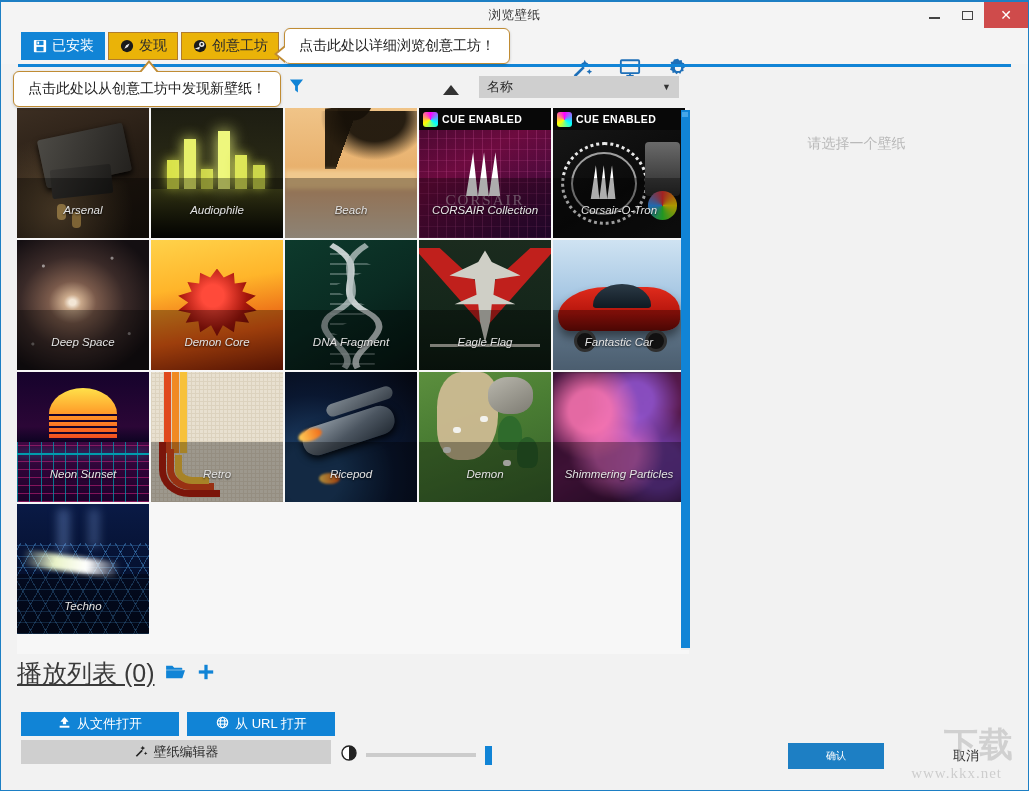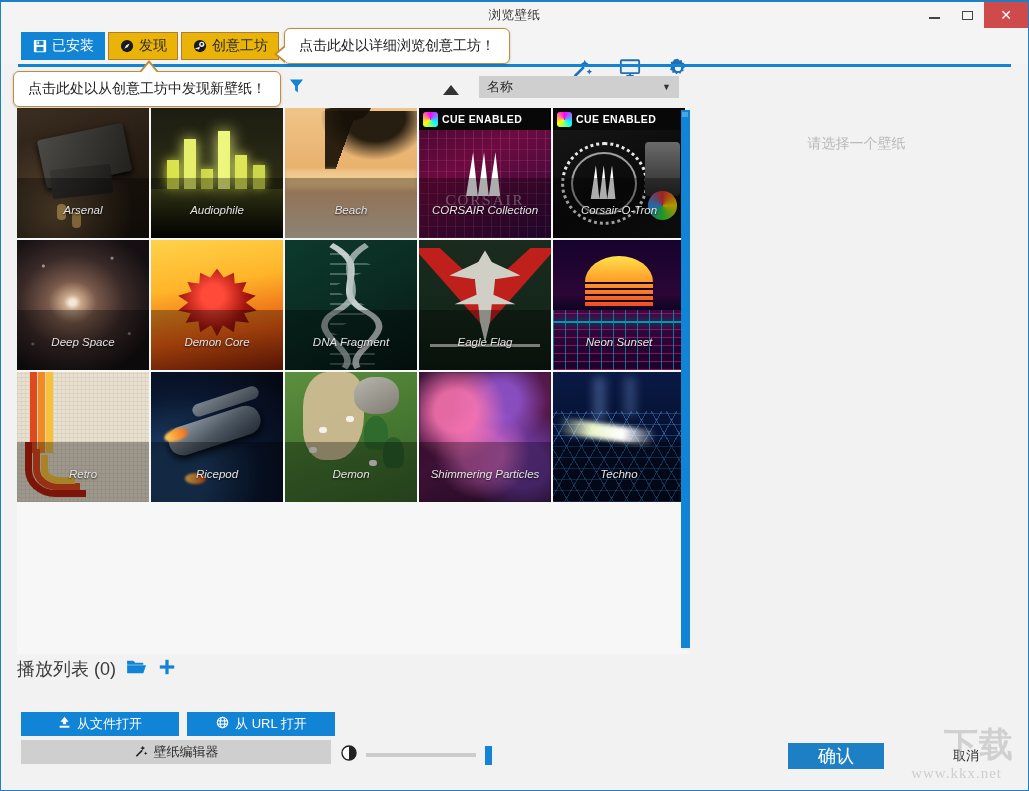--- a/index.html
+++ b/index.html
@@ -137,21 +137,21 @@
   .preview .hint {
     position: absolute; left: 0; right: 0; top: 33px;
     text-align: center; color: #b9b9b9; font-size: 14px;
   }
 
   
   .playlist {
     position: absolute; left: 16px; top: 655px;
     display: flex; align-items: center; gap: 10px;
   }
-  .playlist .pl-title { font-size: 18px; color: #3a3a3a; }
+  .playlist .pl-title { font-size: 25px; color: #3a3a3a; text-decoration: underline; }
 
   .btnrow { position: absolute; left: 20px; top: 710px; }
   .btn {
     display: inline-flex; align-items: center; justify-content: center;
     gap: 6px; height: 24px; font-size: 13px; border: none;
   }
   .btn-blue { background: #1184d6; color: #fff; width: 158px; }
   .btn-url { background: #1184d6; color: #fff; width: 148px; margin-left: 4px; }
   .btn-gray {
     background: #cfcfcf; color: #2b2b2b; width: 310px; margin-top: 4px;
@@ -160,21 +160,21 @@
   .sliderbox {
     position: absolute; left: 340px; top: 743px;
     display: flex; align-items: center; gap: 9px;
   }
   .strack { width: 110px; height: 4px; background: #cccccc; }
   .sthumb { width: 7px; height: 19px; background: #1184d6; }
 
   .actionbtns { position: absolute; right: 14px; top: 741px; display: flex; align-items: center; gap: 0; }
   .btn-ok {
     width: 96px; height: 26px; background: #1d7fc4; color: #fff;
-    font-size: 18px; display:flex; align-items:center; justify-content:center;
+    font-size: 10px; display:flex; align-items:center; justify-content:center;
   }
   .btn-cancel {
     width: 96px; height: 26px; background: transparent; color: #2b2b2b;
     font-size: 13px; display:flex; align-items:center; justify-content:center;margin-left:34px;
   }
 
   
   .watermark {
     position: absolute; right: 8px; bottom: 6px;
     width: 200px; height: 62px; pointer-events: none;
@@ -432,20 +432,29 @@
         <div class="art" style="background:linear-gradient(180deg,#1b2b1e 0%,#14261a 60%,#0d1a11 100%);">
           <div style="position:absolute;left:50%;top:6%;transform:translateX(-50%);width:108%;height:62%;background:#c0201c;
             clip-path:polygon(50% 100%,0 0,18% 0,50% 52%,82% 0,100% 0);"></div>
           <div style="position:absolute;left:50%;top:8%;transform:translateX(-50%);width:64%;height:74%;background:#cfcfc6;
             clip-path:polygon(50% 0,58% 12%,92% 26%,62% 30%,60% 46%,86% 56%,58% 56%,56% 74%,50% 96%,44% 74%,42% 56%,14% 56%,40% 46%,38% 30%,8% 26%,42% 12%);"></div>
           <div style="position:absolute;left:8%;bottom:18%;width:84%;height:3px;background:#b9b9ae;"></div>
         </div>
         <div class="label">Eagle Flag</div>
       </div>
 
+      <div class="card">
+        <div class="art" style="background:linear-gradient(180deg,#cfe3f2 0%,#a9c9e4 40%,#8fb0cd 62%,#6f8aa4 100%);">
+          <div style="position:absolute;left:4%;top:36%;width:92%;height:34%;background:linear-gradient(180deg,#e02b1c 0%,#b5150c 60%,#6e0a06 100%);border-radius:42% 28% 14% 10% / 70% 56% 28% 34%;box-shadow:0 6px 10px rgba(0,0,0,.45);"></div>
+          <div style="position:absolute;left:30%;top:34%;width:44%;height:18%;background:linear-gradient(180deg,#2b3a46,#101a22);border-radius:50% 50% 8% 8% / 90% 90% 10% 10%;"></div>
+          <div style="position:absolute;left:16%;bottom:14%;width:22px;height:22px;border-radius:50%;background:#1a1a1a;border:3px solid #444;"></div>
+          <div style="position:absolute;right:14%;bottom:14%;width:22px;height:22px;border-radius:50%;background:#1a1a1a;border:3px solid #444;"></div>
+        </div>
+        <div class="label">Fantastic Car</div>
+      </div>
 
       <div class="card">
         <div class="art" style="background:linear-gradient(180deg,#16032c 0%,#2b0636 42%,#0a0320 55%,#120430 100%);">
           <div style="position:absolute;left:24%;top:12%;width:52%;height:40%;border-radius:50% 50% 0 0;background:linear-gradient(180deg,#ffe14a 0%,#ff9a28 50%,#f0471f 100%);"></div>
           <div style="position:absolute;left:24%;top:30%;width:52%;height:22%;background:repeating-linear-gradient(0deg,#16032c 0 2px, transparent 2px 6px);"></div>
           <div style="position:absolute;left:0;bottom:0;width:100%;height:46%;background:
             repeating-linear-gradient(90deg, rgba(0,230,255,.75) 0 1px, transparent 1px 12px),
             repeating-linear-gradient(0deg, rgba(255,40,160,.7) 0 1px, transparent 1px 8px),
             linear-gradient(180deg,#5c0b62,#2a0340);"></div>
           <div style="position:absolute;left:0;bottom:36%;width:100%;height:2px;background:#00e6ff;box-shadow:0 0 8px #00e6ff;"></div>

